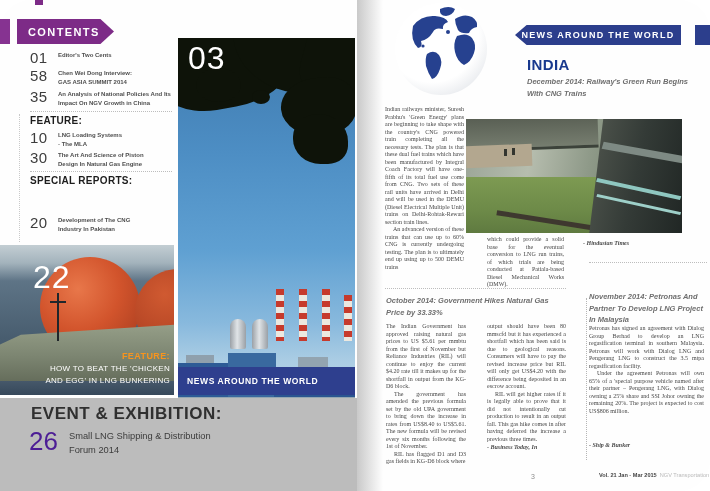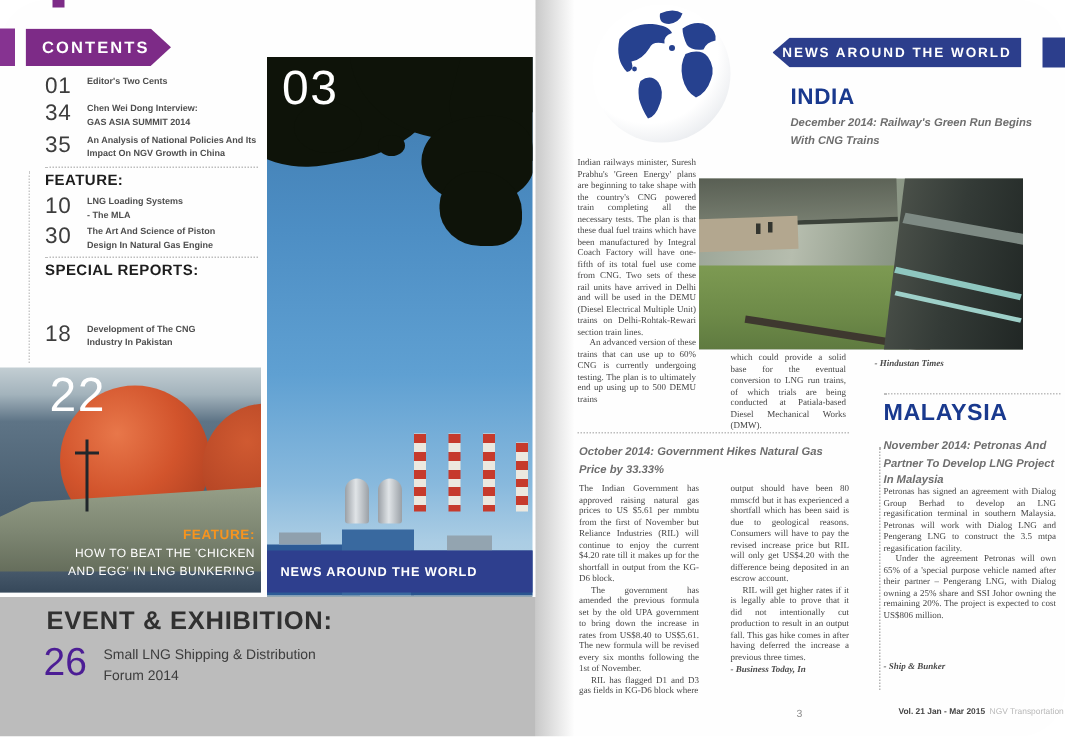--- a/index.html
+++ b/index.html
@@ -125,21 +125,21 @@
     <span>CONTENTS</span>
   </div>
 
   <div class="abs toc-vline"></div>
 
   <div class="abs toc-row" style="top:49px">
     <div class="toc-num">01</div>
     <div class="toc-text pre">Editor's Two Cents</div>
   </div>
   <div class="abs toc-row" style="top:67px">
-    <div class="toc-num">34</div>
+    <div class="toc-num">58</div>
     <div class="toc-text pre">Chen Wei Dong Interview:
 GAS ASIA SUMMIT 2014</div>
   </div>
   <div class="abs toc-row" style="top:88px">
     <div class="toc-num">35</div>
     <div class="toc-text pre">An Analysis of National Policies And Its
 Impact On NGV Growth in China</div>
   </div>
 
   <div class="abs hdots" style="left:30px;top:111px;width:142px"></div>
@@ -153,33 +153,33 @@
   <div class="abs toc-row" style="top:149px">
     <div class="toc-num">30</div>
     <div class="toc-text pre">The Art And Science of Piston
 Design In Natural Gas Engine</div>
   </div>
 
   <div class="abs hdots" style="left:30px;top:171px;width:142px"></div>
   <div class="abs toc-heading" style="top:175px">SPECIAL REPORTS:</div>
 
   <div class="abs toc-row" style="top:214px">
-    <div class="toc-num">18</div>
+    <div class="toc-num">20</div>
     <div class="toc-text pre">Development of The CNG
 Industry In Pakistan</div>
   </div>
 
   <div class="abs photo22">
     <div class="abs sphere-main"></div>
     <div class="abs sphere-right"></div>
     <div class="abs hull"></div>
     <div class="abs mast"></div>
     <div class="abs mast-arm"></div>
     <div class="abs sea"></div>
-    <div class="abs num-overlay" style="left:33px;top:0">22</div>
+    <div class="abs num-overlay" style="left:33px;top:14px">22</div>
     <div class="abs feature-block">
       <div class="feature-label">FEATURE:</div>
       <div class="feature-title pre">HOW TO BEAT THE 'CHICKEN
 AND EGG' IN LNG BUNKERING</div>
     </div>
   </div>
 
   <div class="abs photo03">
     <div class="t t1"></div>
     <div class="t t2"></div>
@@ -285,21 +285,20 @@
   </div>
   <div class="abs serif" style="left:487px;top:323px;width:79px">
     <p>output should have been 80 mmscfd but it has experienced a shortfall which has been said is due to geological reasons. Consumers will have to pay the revised increase price but RIL will only get US$4.20 with the difference being deposited in an escrow account.</p>
     <p>RIL will get higher rates if it is legally able to prove that it did not intentionally cut production to result in an output fall. This gas hike comes in after having deferred the increase a previous three times.</p>
   </div>
   <div class="abs credit" style="left:487px;top:444px">- Business Today, In</div>
 
   <div class="abs vdots" style="left:586px;top:298px;height:162px"></div>
 
   <div class="abs hdots" style="left:589px;top:262px;width:118px"></div>
-  <div class="abs country-title" style="left:589px;top:267px;font-size:15.5px">MALAYSIA</div>
   <div class="abs subhead pre" style="left:589px;top:291px;width:122px">November 2014: Petronas And
 Partner To Develop LNG Project
 In Malaysia</div>
   <div class="abs serif" style="left:589px;top:325px;width:115px">
     <p>Petronas has signed an agreement with Dialog Group Berhad to develop an LNG regasification terminal in southern Malaysia. Petronas will work with Dialog LNG and Pengerang LNG to construct the 3.5 mtpa regasification facility.</p>
     <p>Under the agreement Petronas will own 65% of a 'special purpose vehicle named after their partner – Pengerang LNG, with Dialog owning a 25% share and SSI Johor owning the remaining 20%. The project is expected to cost US$806 million.</p>
   </div>
   <div class="abs credit" style="left:589px;top:442px">- Ship &amp; Bunker</div>
 
   <div class="abs page-no" style="left:531px;top:473px">3</div>

